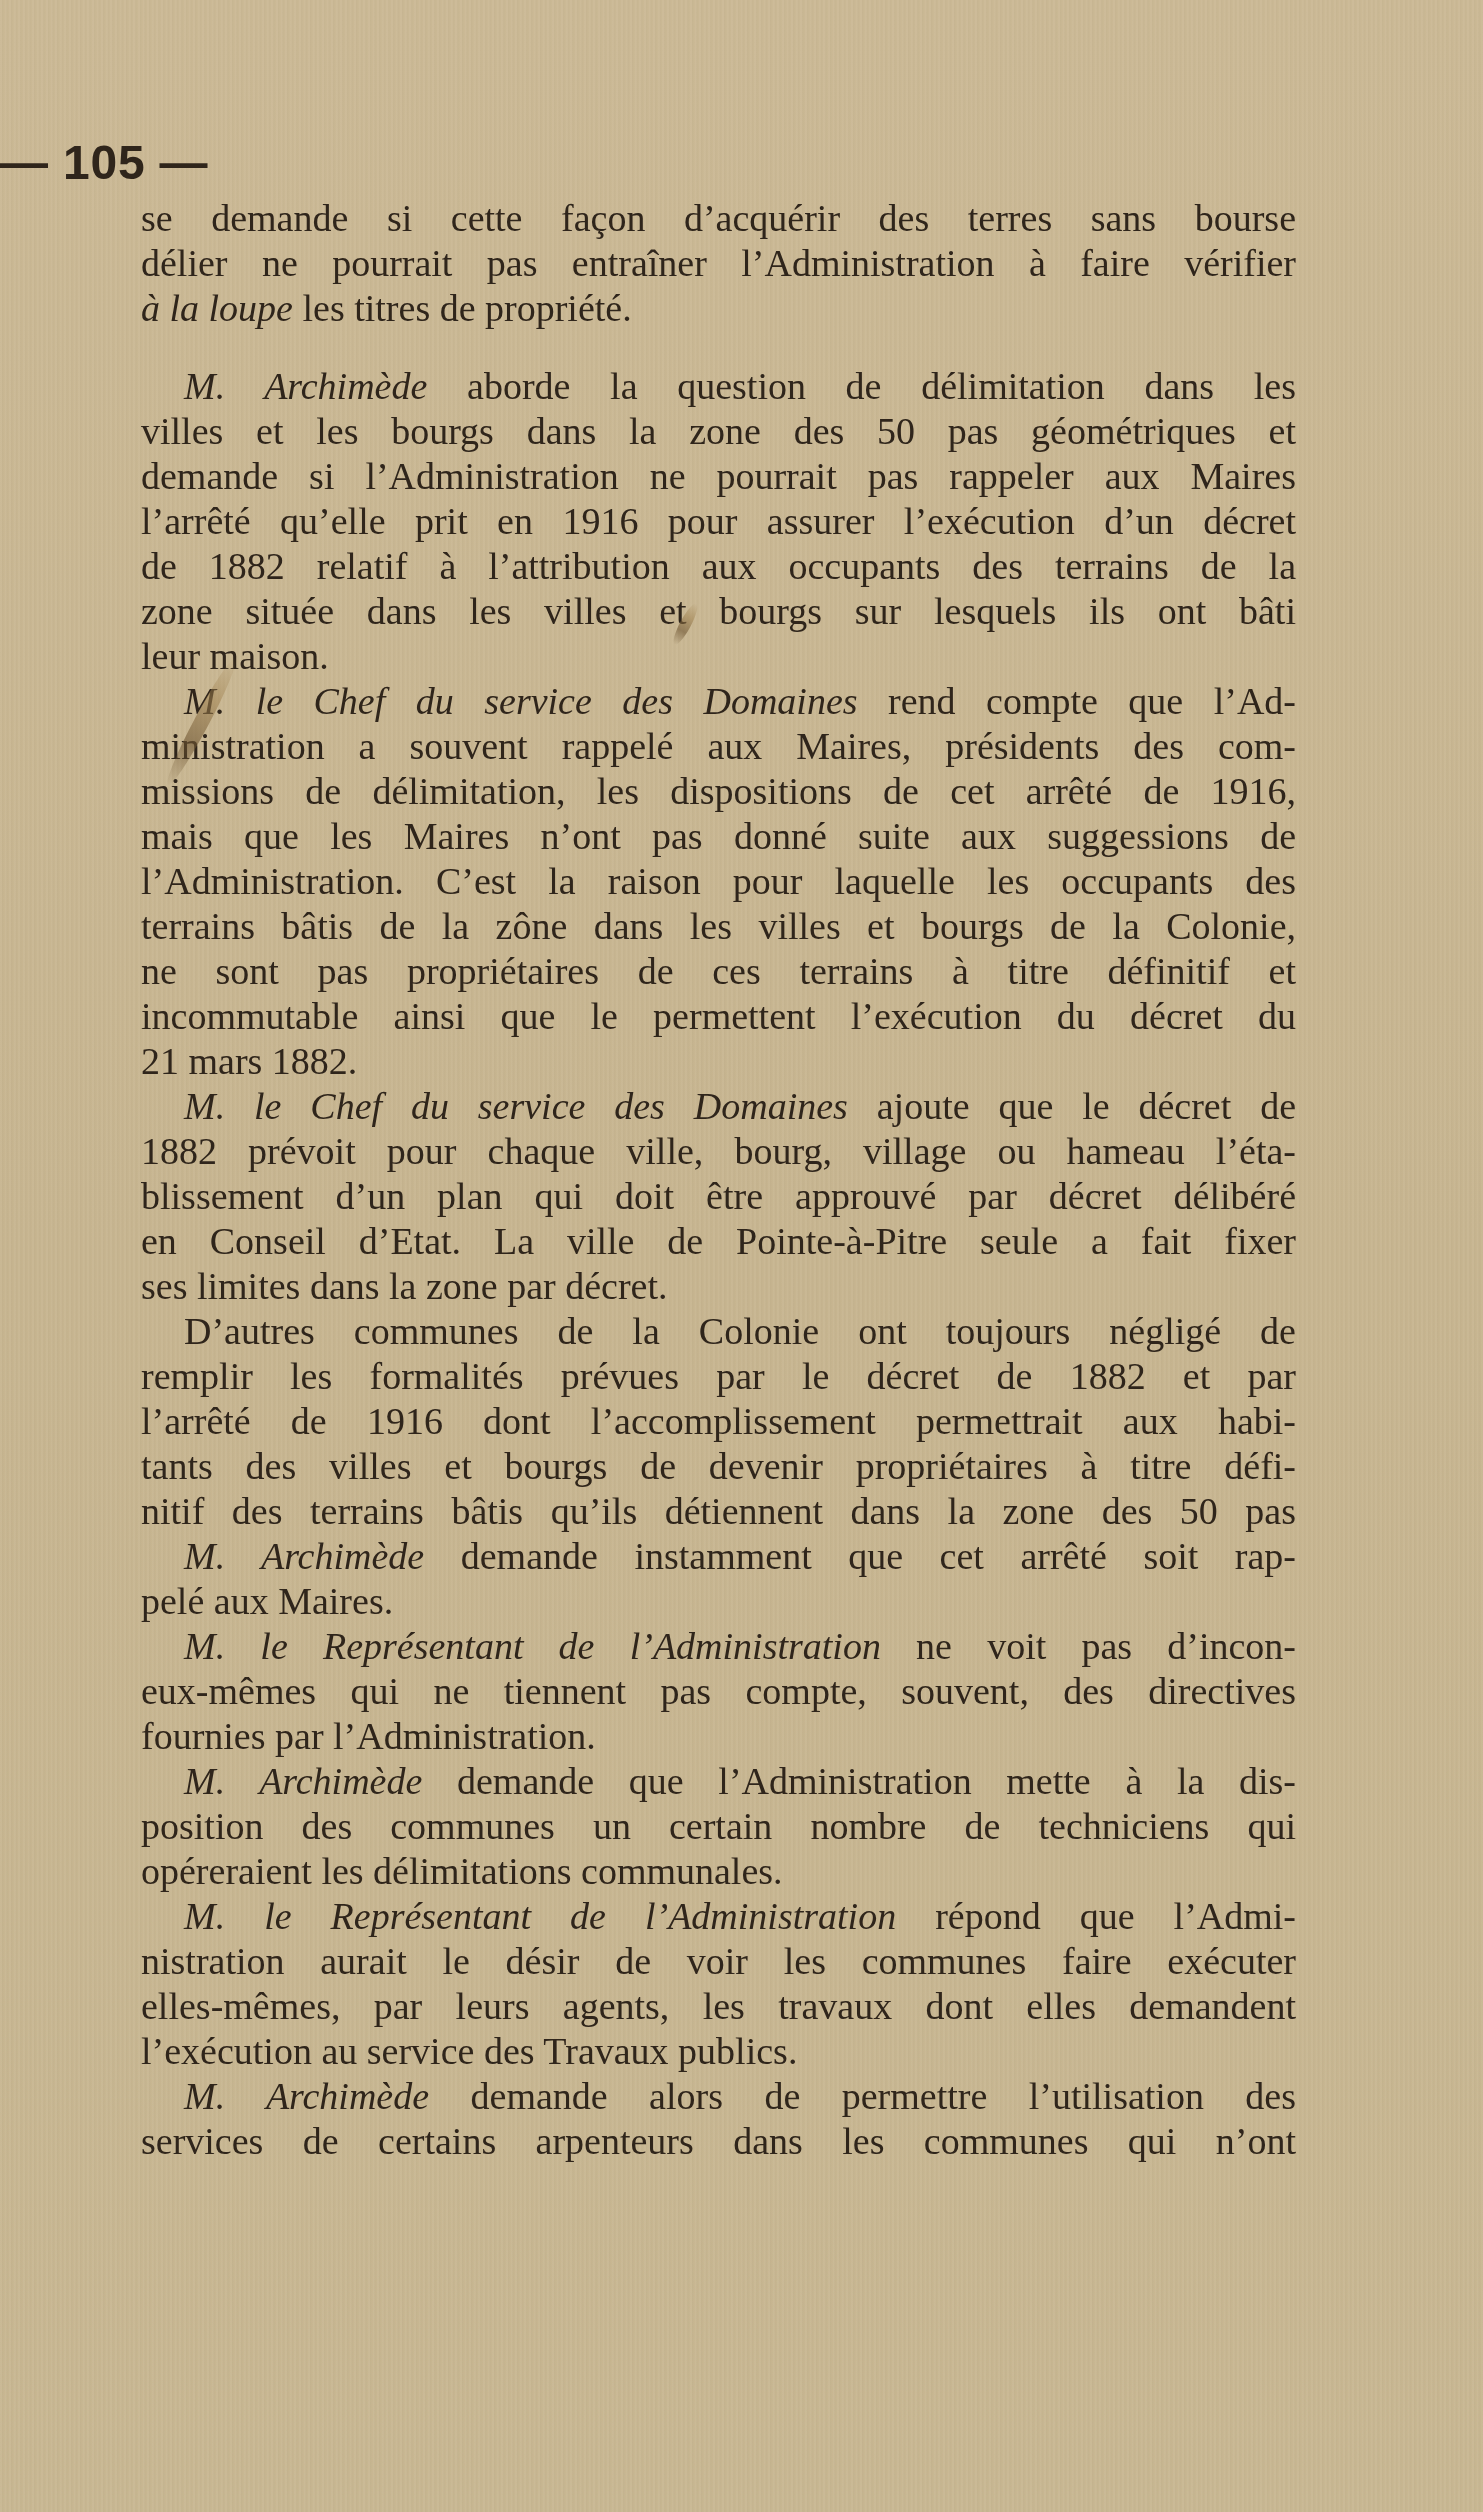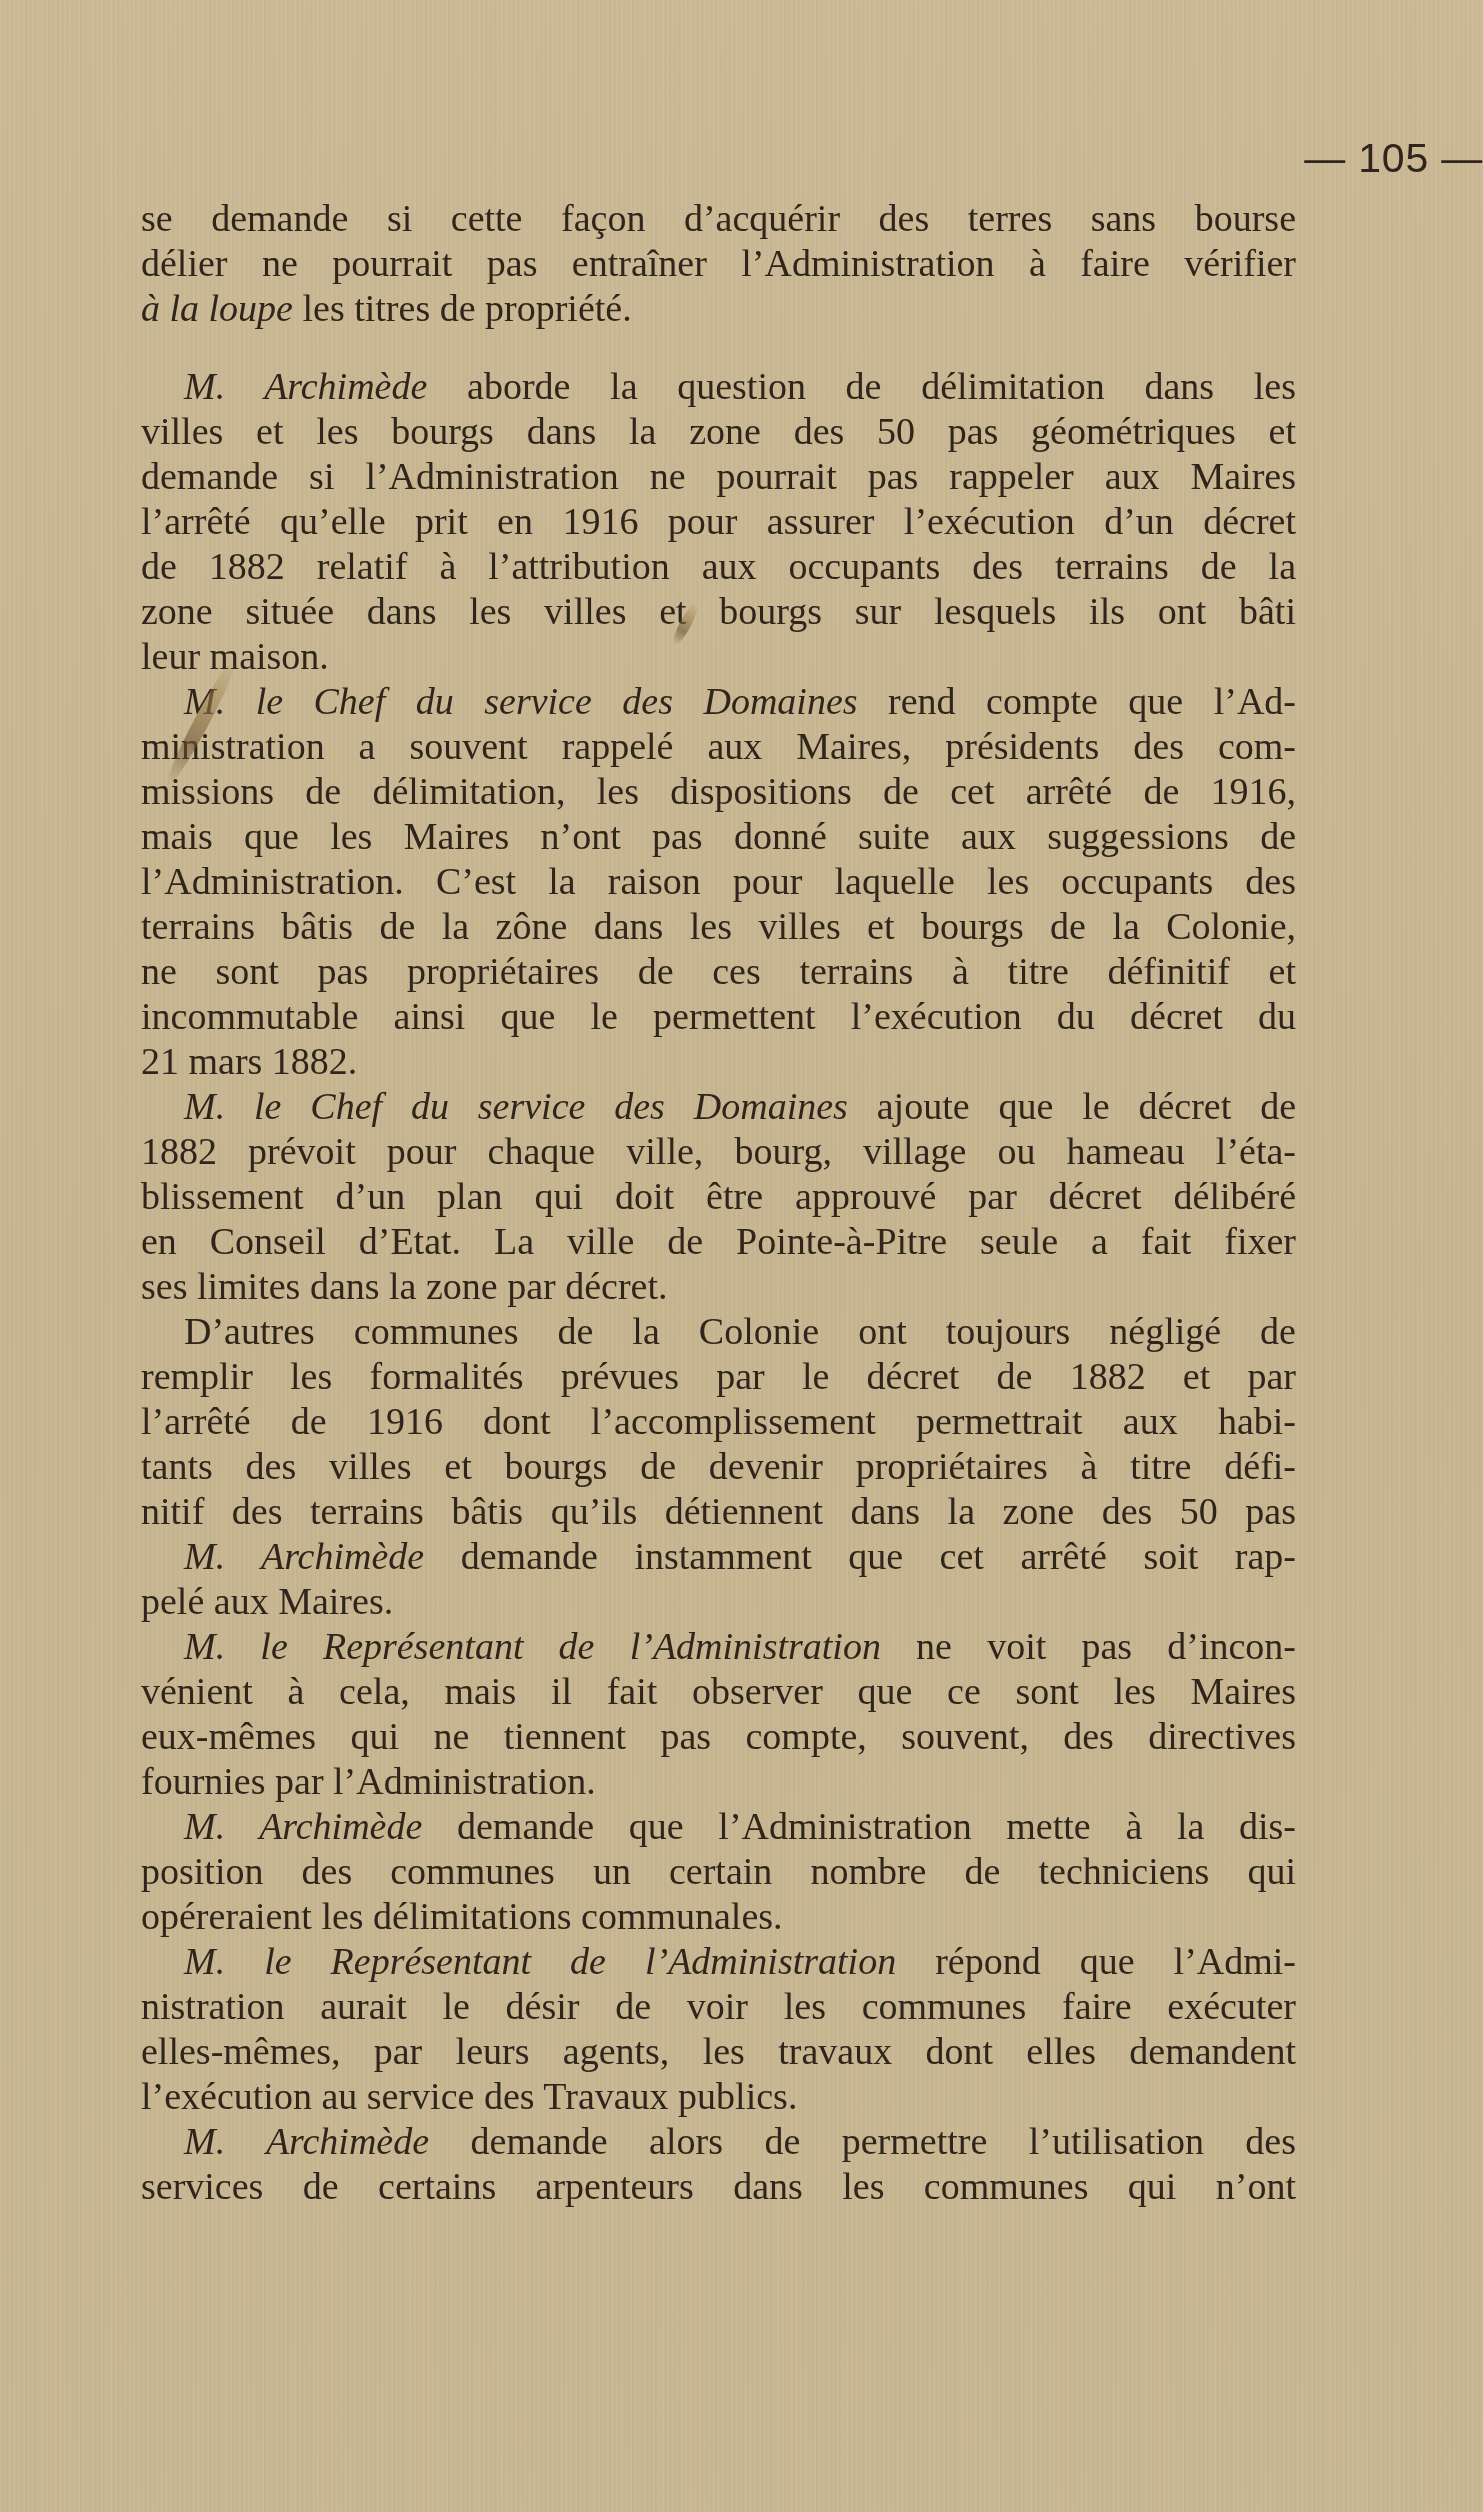--- a/index.html
+++ b/index.html
@@ -12,23 +12,23 @@
   }
   .paper-grain {
     position: absolute; inset: 0;
     background:
       repeating-linear-gradient(90deg, rgba(255,255,255,0.035) 0px, rgba(255,255,255,0.035) 1.5px, rgba(0,0,0,0.02) 2.3px, rgba(0,0,0,0) 4.6px),
       linear-gradient(180deg, #cbb995 0%, #c7b590 50%, #c8b792 100%);
     pointer-events: none;
   }
   .page-number {
     position: absolute; top: 135px; left: 0; width: 100%;
-    text-align: right;
+    text-align: left;
     font-family: "Liberation Sans Narrow", "Liberation Sans", sans-serif;
-    font-size: 41px; font-weight: normal; letter-spacing: 0.8px;
+    font-size: 48px; font-weight: bold; letter-spacing: 0.8px;
   }
   .text-block {
     position: absolute; left: 141px; top: 196px; width: 1155px;
     font-size: 38px; line-height: 45px;
   }
   .line {
     display: block; height: 45px; white-space: nowrap;
     text-align: justify; text-align-last: justify;
     transform-origin: left center;
   }
@@ -76,21 +76,20 @@
     <div class="line" style="text-align-last: justify;"><span class="seg">en Conseil d’Etat. La ville de Pointe-à-Pitre seule a fait fixer</span></div>
     <div class="line last" style="text-align-last: left;"><span class="seg">ses limites dans la zone par décret.</span></div>
     <div class="line indent" style="text-align-last: justify;"><span class="seg">D’autres communes de la Colonie ont toujours négligé de</span></div>
     <div class="line" style="text-align-last: justify;"><span class="seg">remplir les formalités prévues par le décret de 1882 et par</span></div>
     <div class="line" style="text-align-last: justify;"><span class="seg">l’arrêté de 1916 dont l’accomplissement permettrait aux habi-</span></div>
     <div class="line" style="text-align-last: justify;"><span class="seg">tants des villes et bourgs de devenir propriétaires à titre défi-</span></div>
     <div class="line" style="text-align-last: justify;"><span class="seg">nitif des terrains bâtis qu’ils détiennent dans la zone des 50 pas</span></div>
     <div class="line indent" style="text-align-last: justify;"><span class="seg it">M. Archimède</span><span class="seg"> demande instamment que cet arrêté soit rap-</span></div>
     <div class="line last" style="text-align-last: left;"><span class="seg">pelé aux Maires.</span></div>
     <div class="line indent" style="text-align-last: justify;"><span class="seg it">M. le Représentant de l’Administration</span><span class="seg"> ne voit pas d’incon-</span></div>
-    <div class="line" style="text-align-last: justify;"><span class="seg">vénient à cela, mais il fait observer que ce sont les Maires</span></div>
     <div class="line" style="text-align-last: justify;"><span class="seg">eux-mêmes qui ne tiennent pas compte, souvent, des directives</span></div>
     <div class="line last" style="text-align-last: left;"><span class="seg">fournies par l’Administration.</span></div>
     <div class="line indent" style="text-align-last: justify;"><span class="seg it">M. Archimède</span><span class="seg"> demande que l’Administration mette à la dis-</span></div>
     <div class="line" style="text-align-last: justify;"><span class="seg">position des communes un certain nombre de techniciens qui</span></div>
     <div class="line last" style="text-align-last: left;"><span class="seg">opéreraient les délimitations communales.</span></div>
     <div class="line indent" style="text-align-last: justify;"><span class="seg it">M. le Représentant de l’Administration</span><span class="seg"> répond que l’Admi-</span></div>
     <div class="line" style="text-align-last: justify;"><span class="seg">nistration aurait le désir de voir les communes faire exécuter</span></div>
     <div class="line" style="text-align-last: justify;"><span class="seg">elles-mêmes, par leurs agents, les travaux dont elles demandent</span></div>
     <div class="line last" style="text-align-last: left;"><span class="seg">l’exécution au service des Travaux publics.</span></div>
     <div class="line indent" style="text-align-last: justify;"><span class="seg it">M. Archimède</span><span class="seg"> demande alors de permettre l’utilisation des</span></div>

